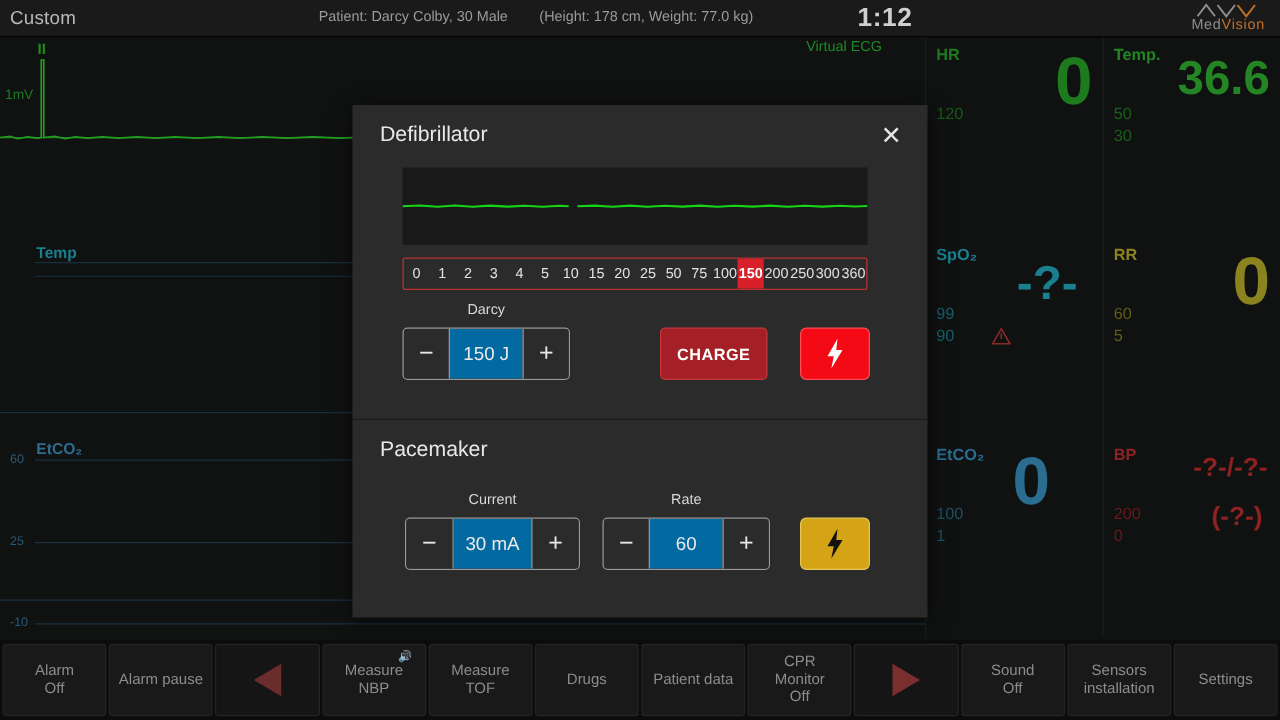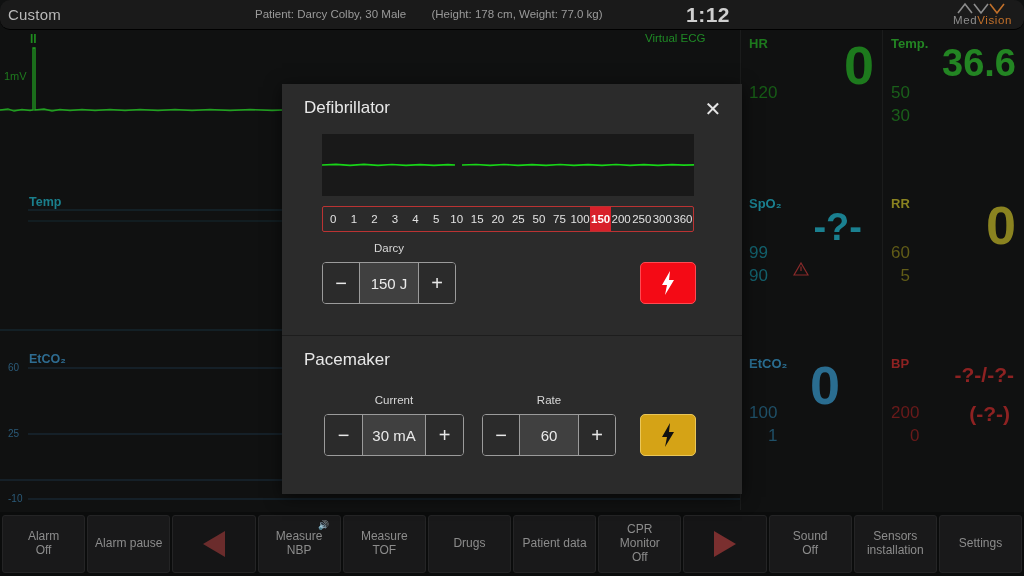--- a/index.html
+++ b/index.html
@@ -7,21 +7,21 @@
     width: 1024px; height: 576px;
     background: #0b0c0c;
     font-family: "Liberation Sans", sans-serif;
     overflow: hidden;
   }
   #app { position: relative; width: 1024px; height: 576px; background: #101111; }
 
   
   .topbar {
     position: absolute; top: 0; left: 0; width: 1024px; height: 30px;
-    background: #1a1a1a; border-bottom: 1px solid #000; border-radius: 10px;
+    background: #1a1a1a; border-bottom: 1px solid #000;
   }
   .topbar-profile {
     position: absolute; left: 8px; top: 6px;
     font-size: 15px; color: #b9b9b9; letter-spacing: .2px;
   }
   .topbar-patient {
     position: absolute; left: 255px; top: 8px;
     font-size: 11.5px; color: #9a9a9a;
   }
   .topbar-patient .meta { margin-left: 22px; }
@@ -57,35 +57,35 @@
 
   #row-etco2 { top: 310px; height: 172px; }
   #row-etco2 .lbl { left: 29px; top: 12px; color: #2e6c91; }
   #row-etco2 .tick { color: #2b5a78; font-size: 10px; left: 8px; }
 
   .gridline { stroke: #16303c; stroke-width: 1; }
   .gridline-faint { stroke: #142a33; stroke-width: 1; }
   .gridline-co2 { stroke: #1b3040; stroke-width: 1; }
 
   
-  .vitals { position: absolute; right: 0; top: 30px; width: 284px; height: 482px; text-align: right; }
+  .vitals { position: absolute; right: 0; top: 30px; width: 284px; height: 482px; }
   .vital {
     position: absolute; width: 142px; height: 160px;
     border-left: 1px solid #1b1c1c;
   }
   .vital .v-label {
     position: absolute; left: 8px; top: 6px; font-size: 13px; font-weight: bold;
   }
   .vital .v-value {
     position: absolute; right: 8px; top: 8px;
     font-size: 54px; font-weight: bold; line-height: 1;
   }
   .vital .v-value2 { position: absolute; right: 14px; top: 52px; font-size: 21px; font-weight: bold; }
   .vital .v-lim {
-    position: absolute; left: 8px; top: 52px; font-size: 17px; line-height: 1.35;
+    position: absolute; left: 8px; top: 52px; font-size: 13px; line-height: 1.35;
   }
   .v-alarm { position: absolute; left: 52px; top: 72px; }
 
   .c-hr    { color: #1d7a1d; }
   .c-temp  { color: #238523; }
   .c-spo2  { color: #1a8090; }
   .c-rr    { color: #8a8320; }
   .c-etco2 { color: #2a6d90; }
   .c-bp    { color: #8e2222; }
   .dim-hr    { color: #165c16; }
@@ -153,21 +153,21 @@
   }
   .stepper { display: flex; height: 42px; border: 1px solid #9b9b9b; border-radius: 4px; overflow: hidden; }
   .stepper .btn {
     width: 38px; display: flex; align-items: center; justify-content: center;
     color: #e8e8e8; font-size: 20px; cursor: pointer; background: #2b2b2b;
   }
   .stepper .btn.minus { border-right: 1px solid #9b9b9b; }
   .stepper .btn.plus  { border-left: 1px solid #9b9b9b; }
   .stepper .val {
     flex: 1 1 auto; display: flex; align-items: center; justify-content: center;
-    color: #eaeaea; font-size: 15px; min-width: 58px; background: #404040;
+    color: #eaeaea; font-size: 15px; min-width: 58px; background: #0369a1;
   }
   .charge-btn {
     position: absolute; width: 86px; height: 42px; border-radius: 4px;
     background: #a51f26; border: 1px solid #c7353c;
     display: flex; align-items: center; justify-content: center;
     color: #fff; font-size: 13px; font-weight: bold; letter-spacing: .4px; cursor: pointer;
   }
   .shock-btn {
     position: absolute; width: 56px; height: 42px; border-radius: 5px;
     background: #f40a15; border: 1px solid #ff4a52;
@@ -332,20 +332,21 @@
 
       <div class="field-group" style="left:40px;top:178px;width:134px">
         <div class="field-label">Darcy</div>
         <div class="stepper">
           <div class="btn minus">−</div>
           <div class="val">150 J</div>
           <div class="btn plus">+</div>
         </div>
       </div>
 
+      <div class="charge-btn" style="left:246px;top:178px">CHARGE</div>
 
       <div class="shock-btn" style="left:358px;top:178px">
         <svg width="18" height="26" viewBox="0 0 18 26">
           <path d="M11 1 L3 15 L8 15 L6 25 L15 10 L10 10 Z" fill="#fff"></path>
         </svg>
       </div>
     </div>
 
     <div class="dlg-section dlg-pace">
       <div class="dlg-title">Pacemaker</div>

